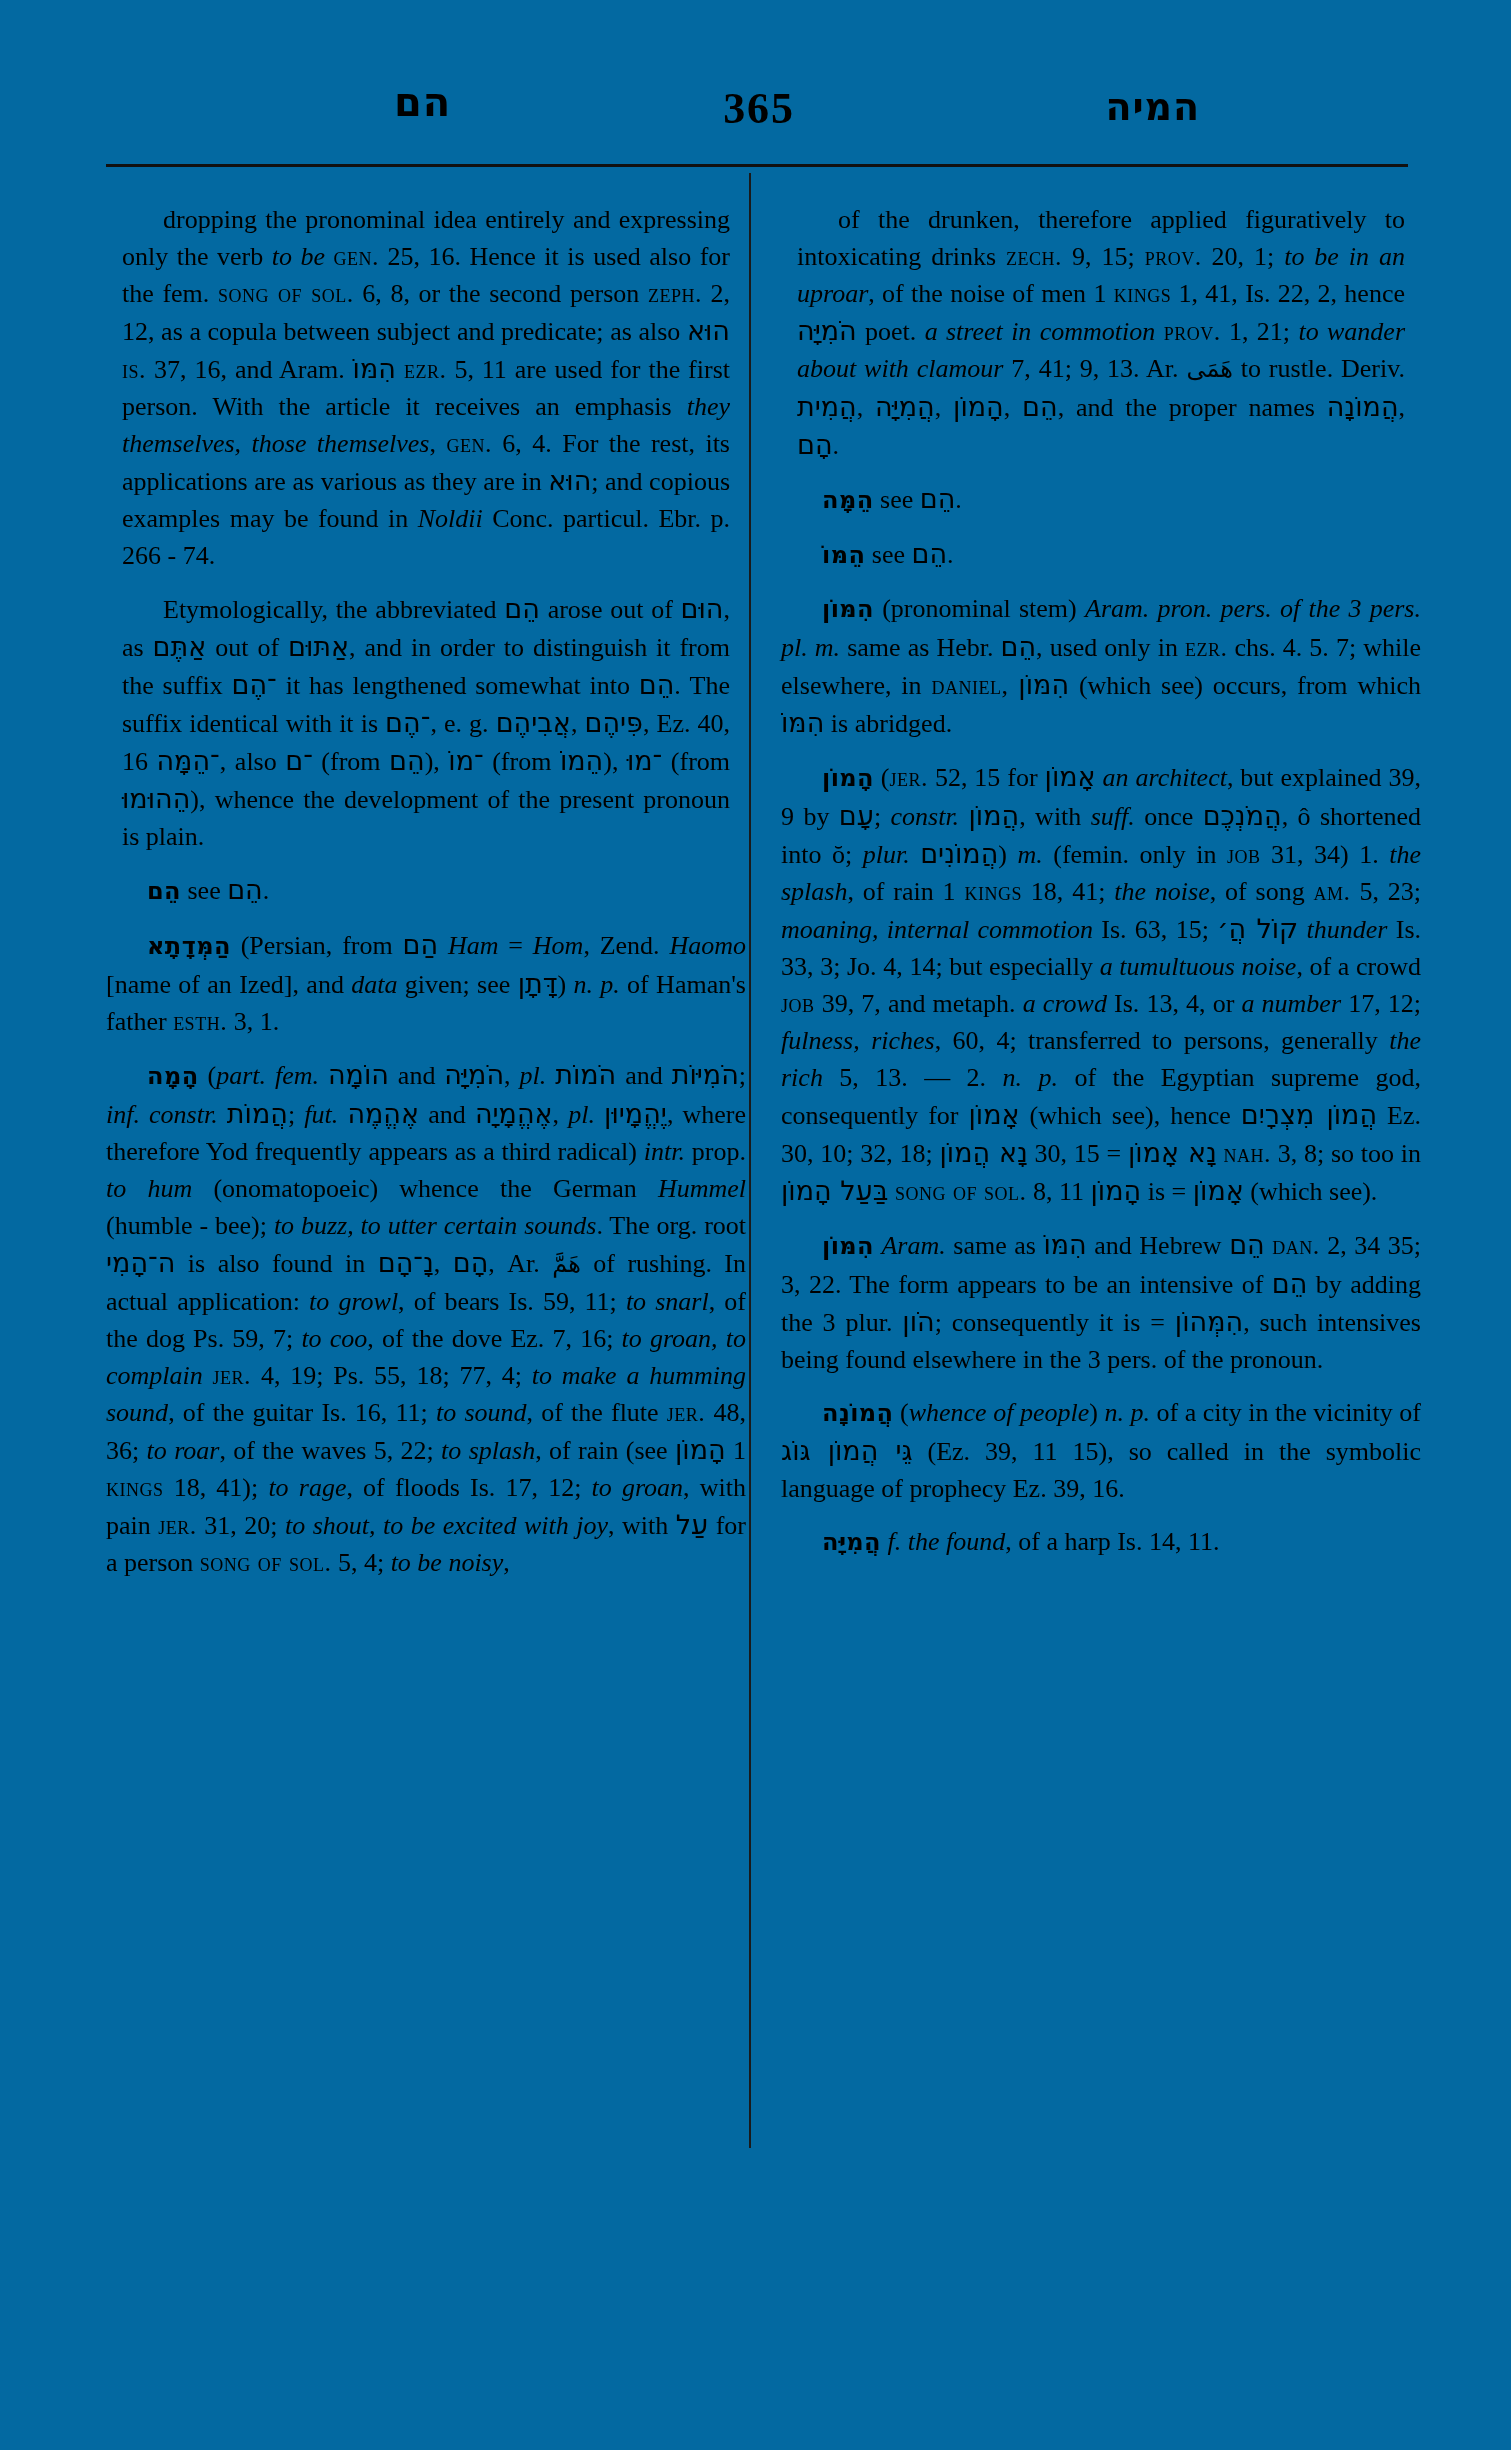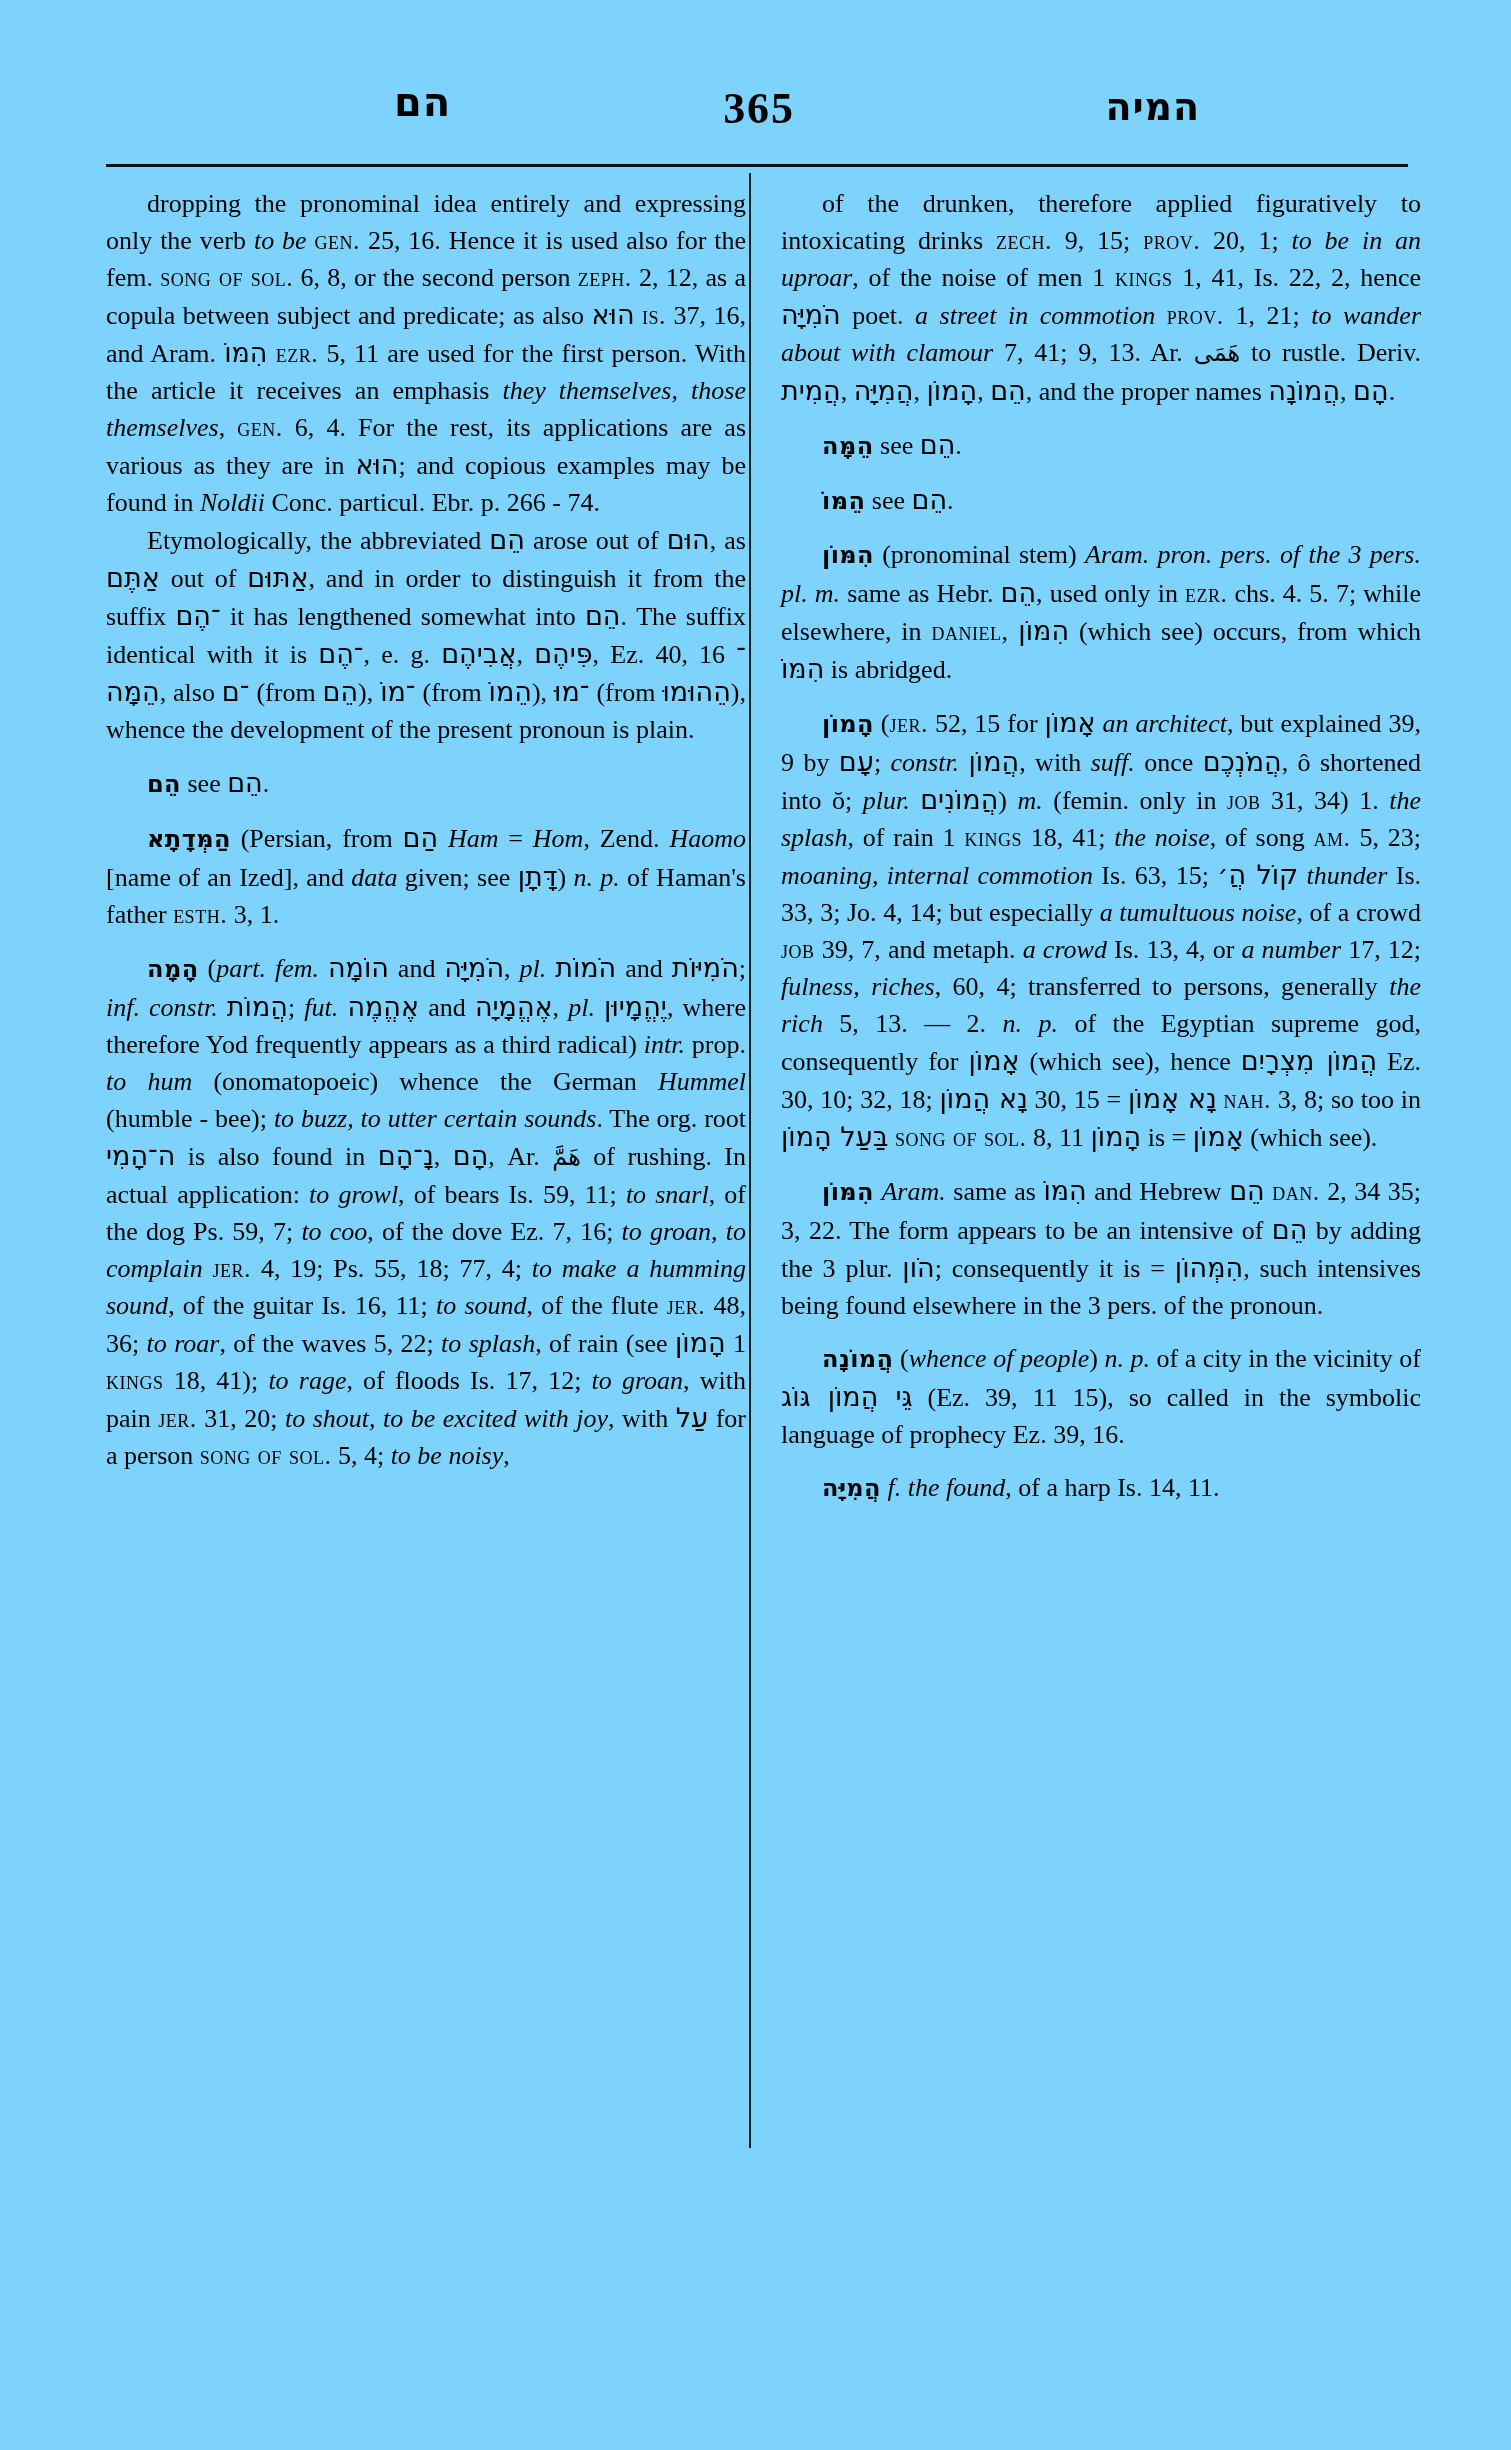--- a/index.html
+++ b/index.html
@@ -13,21 +13,21 @@
     font-family: "Liberation Serif", "DejaVu Serif", serif;
     color: #000000;
     position: relative;
     overflow: hidden;
   }
   .page {
     position: absolute;
     left: 0; top: 0;
     width: 1512px;
     height: 2450px;
-    background: #7dd3fc;
+    background: #0369a1;
   }
   
   .header {
     position: absolute;
     left: 106px;
     top: 83px;
     width: 1306px;
     height: 77px;
   }
   .hdr-left {
@@ -85,21 +85,21 @@
   .col-right { left: 781px; }
   .divider {
     position: absolute;
     left: 749px;
     top: 173px;
     width: 0;
     height: 1975px;
     border-left: 2.7px solid #1a1a1a;
   }
   p.para {
-    margin: 0;
+    margin: 16px;
     text-indent: 41px;
   }
   p.entry {
     margin: 16px 0 0 0;
     text-indent: 41px;
   }
   
   .heb {
     font-family: "DejaVu Sans", sans-serif;
     font-size: 27px;

